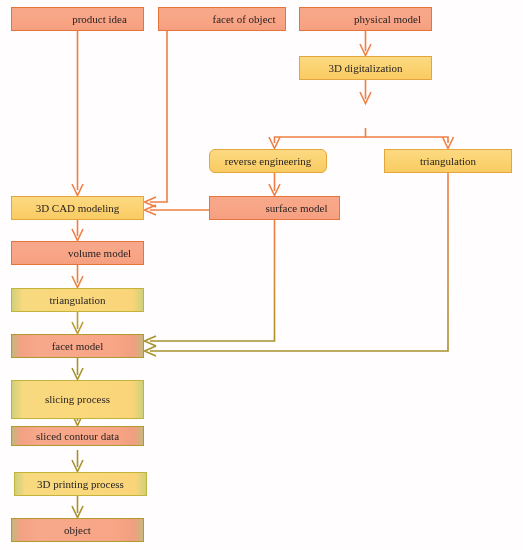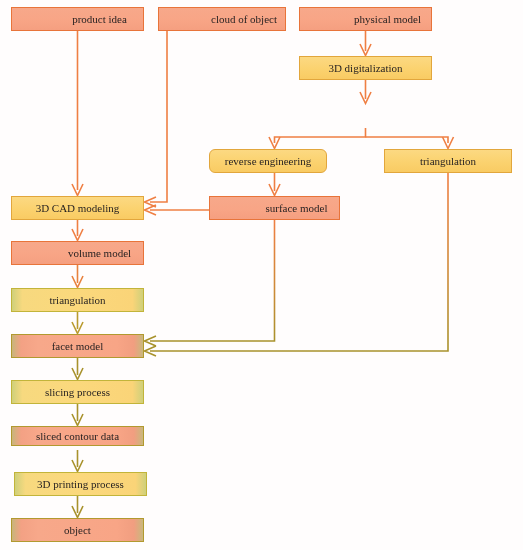--- a/index.html
+++ b/index.html
@@ -138,28 +138,28 @@
       <path d="M72,460 L77.5,471.5 L83,460" stroke="#a8922c" stroke-width="1.6" fill="none"></path>
     </g>
 
     <g>
       <path d="M77.5,496 L77.5,513" stroke="#a8922c" stroke-width="1.6" fill="none"></path>
       <path d="M72,506 L77.5,517.5 L83,506" stroke="#a8922c" stroke-width="1.6" fill="none"></path>
     </g>
   </svg>
 
   <div class="node n-salmon" style="left:11px;top:7px;width:133px;height:24px;">product idea</div>
-  <div class="node n-salmon" style="left:158px;top:7px;width:128px;height:24px;">cloud of object</div>
+  <div class="node n-salmon" style="left:158px;top:7px;width:128px;height:24px;">facet of object</div>
   <div class="node n-salmon" style="left:299px;top:7px;width:133px;height:24px;">physical model</div>
   <div class="node n-yellow" style="left:299px;top:56px;width:133px;height:24px;">3D digitalization</div>
   <div class="node n-yellow" style="left:209px;top:149px;width:118px;height:24px;border-radius:6px;">reverse engineering</div>
   <div class="node n-yellow" style="left:384px;top:149px;width:128px;height:24px;">triangulation</div>
   <div class="node n-yellow" style="left:11px;top:196px;width:133px;height:24px;">3D CAD modeling</div>
   <div class="node n-salmon" style="left:209px;top:196px;width:131px;height:24px;">surface model</div>
   <div class="node n-salmon" style="left:11px;top:241px;width:133px;height:24px;">volume model</div>
   <div class="node n-yellow-olive" style="left:11px;top:288px;width:133px;height:24px;">triangulation</div>
   <div class="node n-salmon-olive" style="left:11px;top:334px;width:133px;height:24px;">facet model</div>
-  <div class="node n-yellow-olive" style="left:11px;top:380px;width:133px;height:24px;">slicing process</div>
+  <div class="node n-yellow-olive" style="left:11px;top:380px;width:133px;height:39px;">slicing process</div>
   <div class="node n-salmon-olive" style="left:11px;top:426px;width:133px;height:20px;">sliced contour data</div>
   <div class="node n-yellow-olive" style="left:14px;top:472px;width:133px;height:24px;">3D printing process</div>
   <div class="node n-salmon-olive" style="left:11px;top:518px;width:133px;height:24px;">object</div>
 
 </div>
 
 </body></html>

